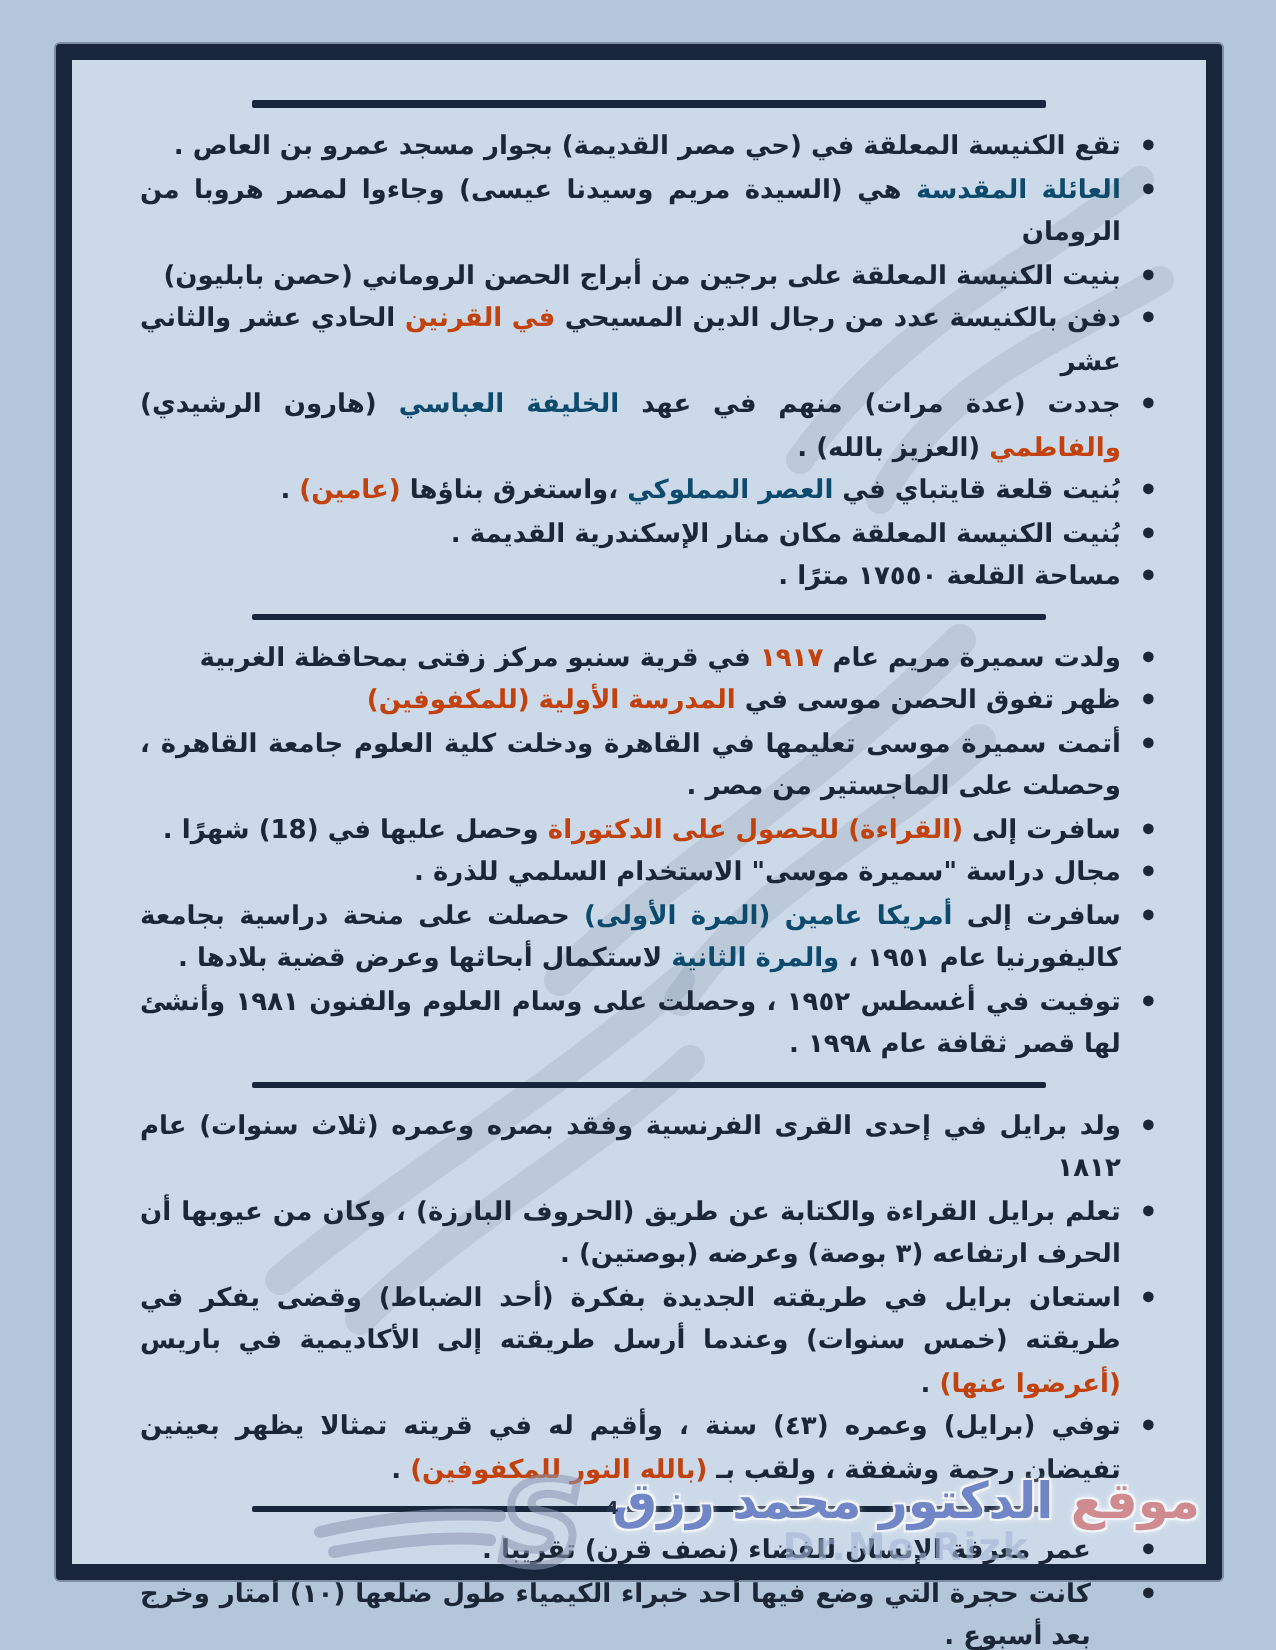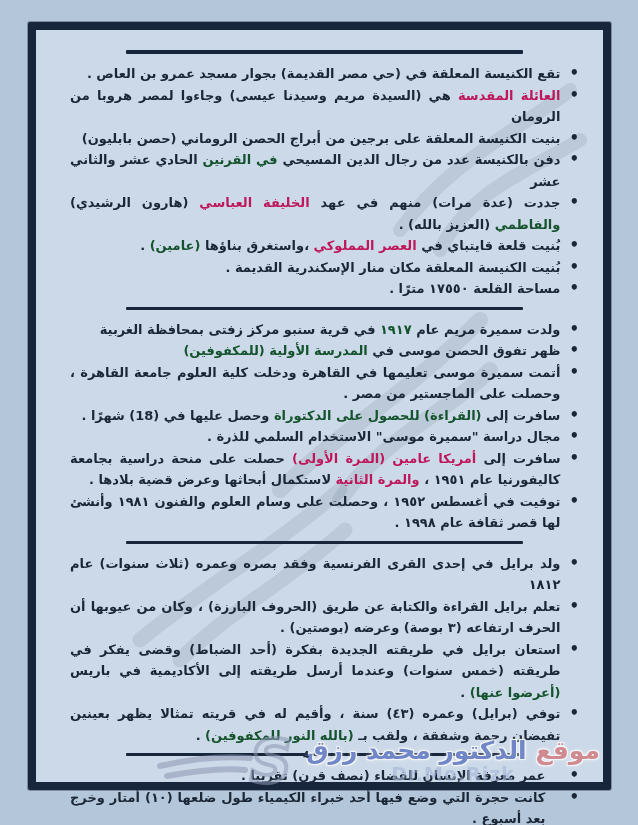--- a/index.html
+++ b/index.html
@@ -17,22 +17,22 @@
     padding:10px 24px 0 34px;direction:rtl;color:#1b2737;
     font-size:13px;font-weight:bold;z-index:2;
   }
   .rule{height:3px;background:#17263b;width:78%;margin:7px auto 9px;border-radius:1px;}
   .rule.top{margin-top:10px;height:4px;}
   ul.section{list-style:none;margin:0 0 3px;padding:0;}
   ul.section li{display:flex;gap:9px;line-height:21.5px;}
   ul.section.wide-gap li{gap:24px;}
   ul.section .bullet{flex:0 0 auto;font-size:15px;line-height:21.5px;}
   ul.section .txt{flex:1;text-align:justify;}
-  .seg-red{color:#14532d;}
-  .seg-salmon{color:#be185d;}
+  .seg-red{color:#c2410c;}
+  .seg-salmon{color:#0c4a6e;}
   
   .ghost{position:absolute;opacity:.14;z-index:1;pointer-events:none;}
   
   .site-watermark{
     position:absolute;right:38px;top:736px;z-index:5;text-align:center;direction:rtl;margin-left:10px;
   }
   .wm-arabic{
     font-size:25px;font-weight:bold;letter-spacing:0;color:#7186c6;
     text-shadow:-1px -1px 0 #f2f5fa,1px -1px 0 #f2f5fa,-1px 1px 0 #f2f5fa,1px 1px 0 #f2f5fa,0 0 4px #ffffff;
   }

